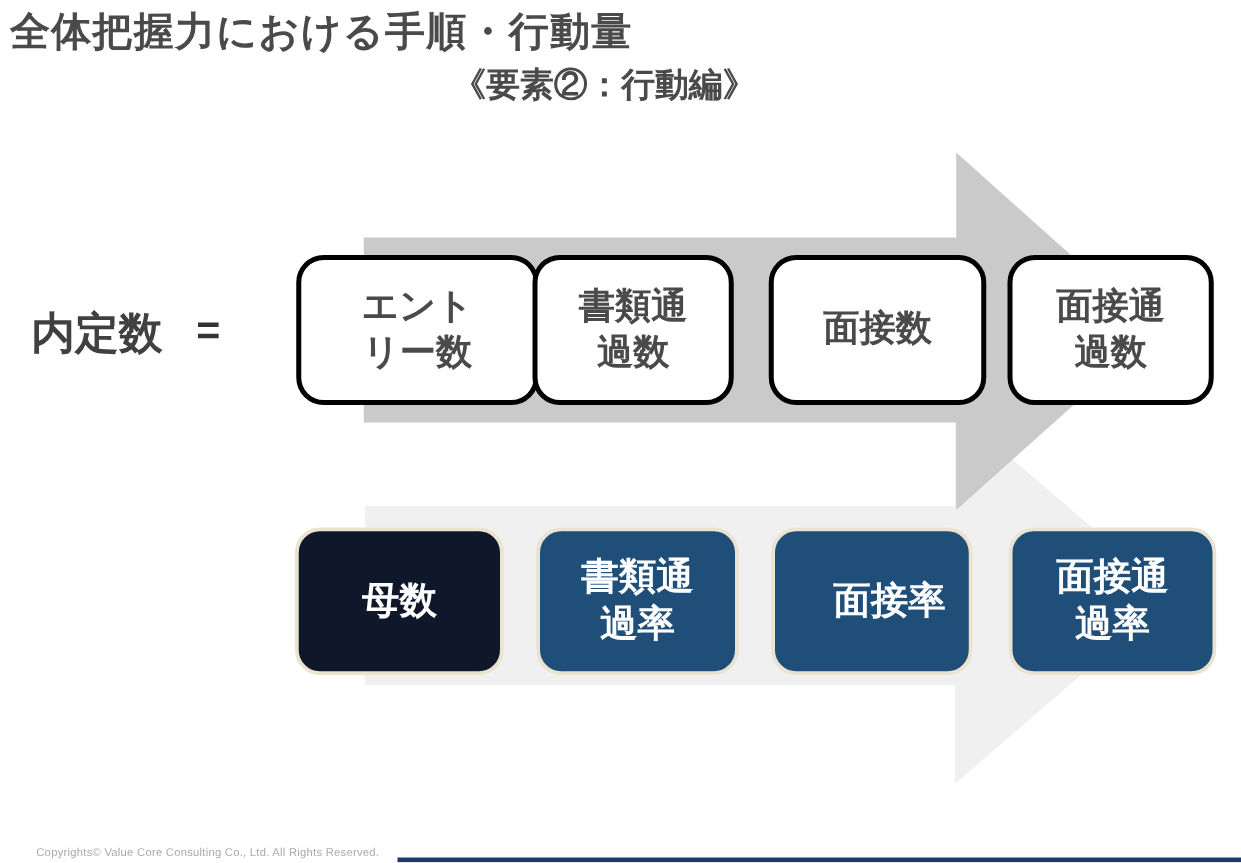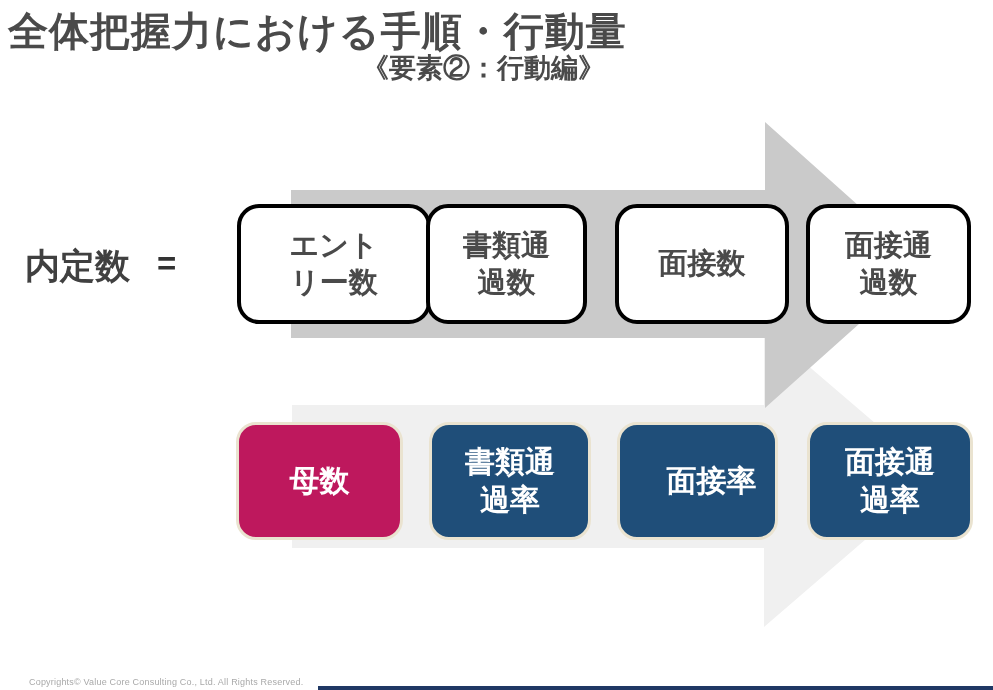--- a/index.html
+++ b/index.html
@@ -2,21 +2,21 @@
 <html><head>
 <meta charset="utf-8">
 <style>
   html,body { margin:0; padding:0; background:#fff; }
   .slide {
     position:relative; width:993px; height:690px; background:#ffffff;
     font-family:"Liberation Sans", sans-serif; overflow:hidden;
   }
   .title {
     position:absolute; left:8px; top:4px; margin:0;
-    font-size:40px; font-weight:bold; color:#4a4a4a; letter-spacing:1px;
+    font-size:32px; font-weight:bold; color:#4a4a4a; letter-spacing:1px;
     white-space:nowrap;
   }
   .subtitle {
     position:absolute; left:362px; top:50px;
     font-size:27px; font-weight:bold; color:#4a4a4a; white-space:nowrap;
   }
   .arrows { position:absolute; left:0; top:0; width:993px; height:690px; }
   .lhs {
     position:absolute; left:25px; top:243px; width:120px;
     font-size:35px; font-weight:bold; color:#404040; white-space:nowrap;
@@ -37,21 +37,21 @@
   }
   .t1 { left:237px; width:194px; }
   .t2 { left:426px; width:161px; }
   .t3 { left:615px; width:174px; }
   .t4 { left:806px; width:165px; }
   .bbox {
     top:422px; height:118px;
     border:3px solid #eae3d0; border-radius:20px;
     font-size:30px; color:#ffffff;
   }
-  .red  { background:#be185d; }
+  .red  { background:#0f172a; }
   .blue { background:#1f4e79; }
   .b1 { left:236px; width:167px; }
   .b2 { left:429px; width:162px; }
   .b3 { left:617px; width:161px;padding-left:28px; }
   .b4 { left:807px; width:166px; }
   .footer {
     position:absolute; left:8px; top:677px;
     font-size:9px; color:#a9a9a9; letter-spacing:0.2px; white-space:nowrap;margin-left:21px;
   }
   .bottom-bar {

